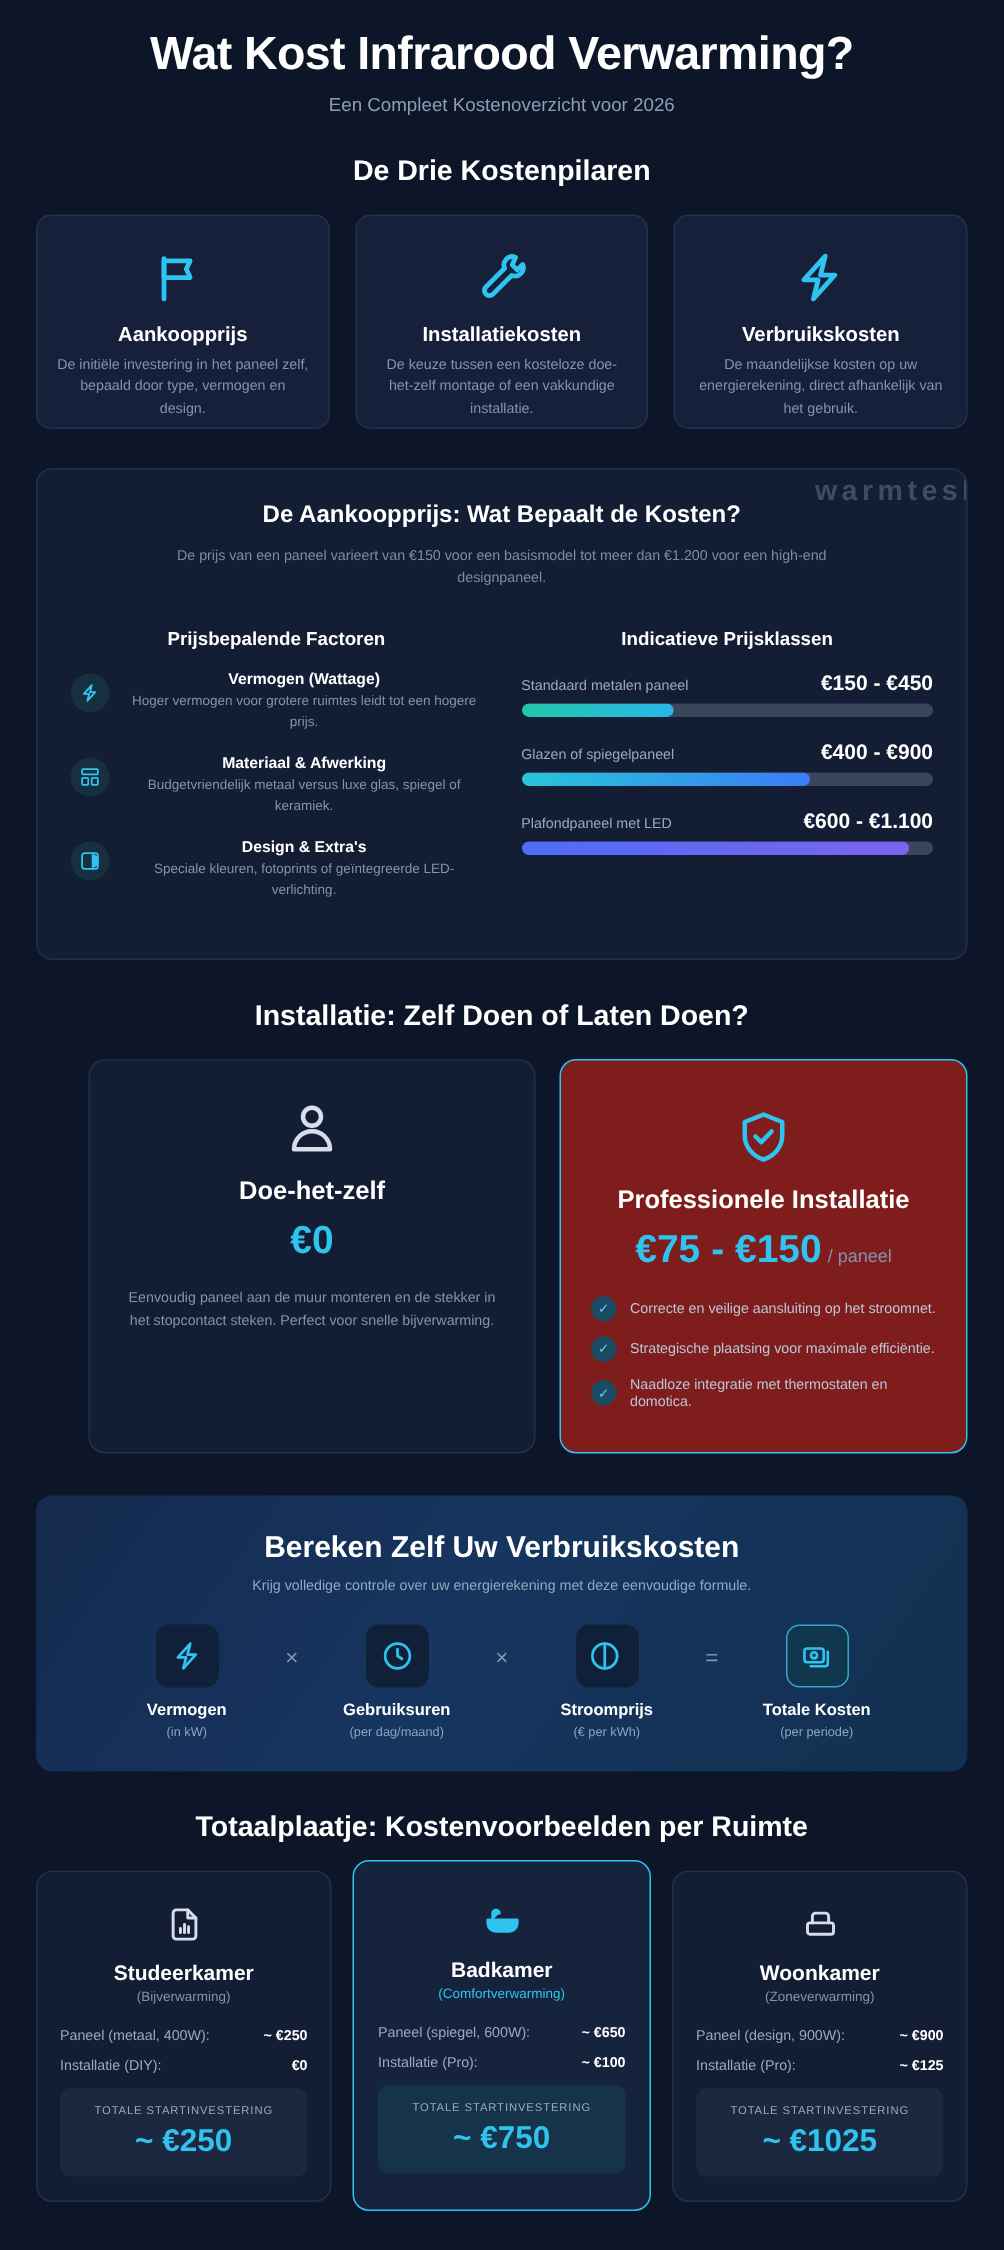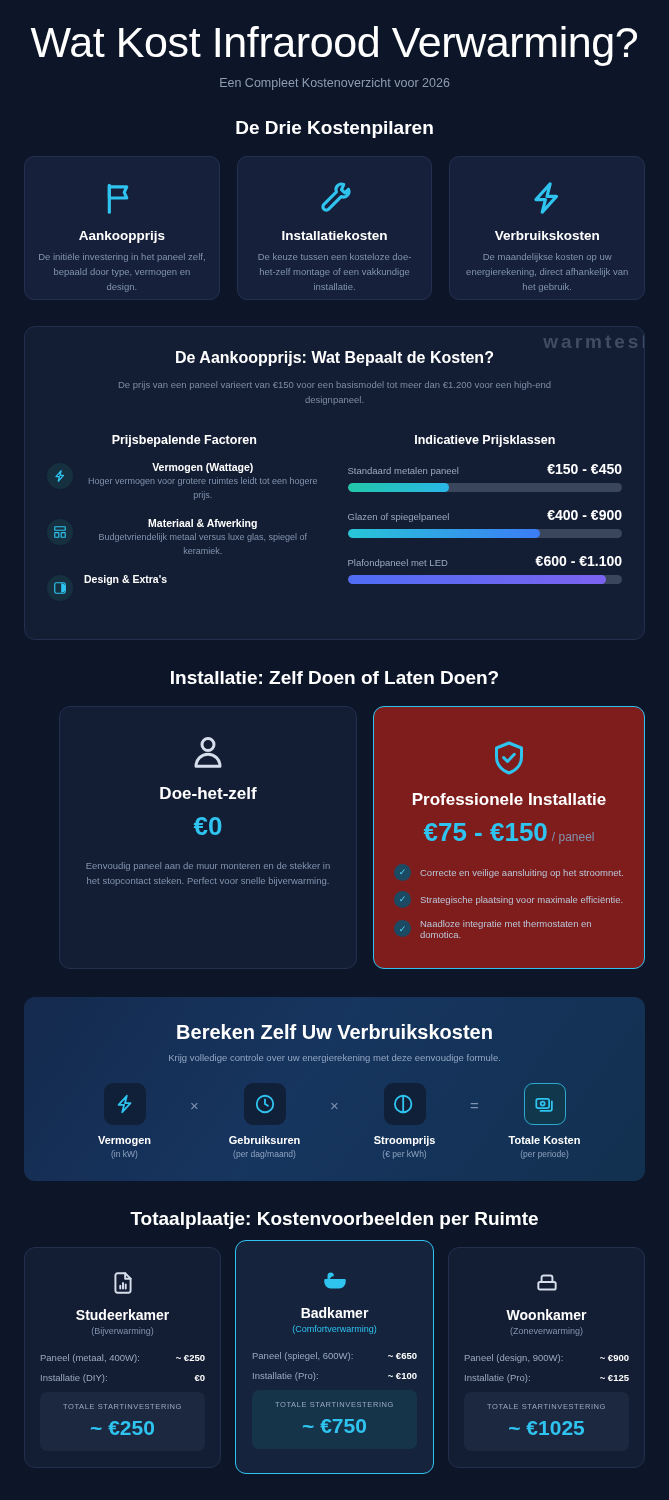--- a/index.html
+++ b/index.html
@@ -14,22 +14,22 @@
     position: relative;
     width: 669px;
     height: 1500px;
     background: #0d1628;
     padding: 0 24px;
   }
 
   
   .hero { padding: 18px 0 0; text-align: center; }
   .hero-title {
-    font-size: 43px;
-    font-weight: normal;
+    font-size: 31px;
+    font-weight: bold;
     color: #ffffff;
     letter-spacing: -0.4px;
     line-height: 1.15;
   }
   .hero-sub {
     margin-top: 9px;
     font-size: 12.5px;
     color: #8e9cb4;
   }
   .section-title {
@@ -362,20 +362,21 @@
 
         <div class="factor">
           <div class="factor-badge">
             <svg width="14" height="14" viewBox="0 0 24 24" fill="none" stroke-width="2" stroke-linecap="round" stroke-linejoin="round">
               <rect x="3" y="3" width="18" height="18" rx="3"></rect>
                 <path d="M14 4v16a8 8 0 0 0 0-16z" fill="#2fc3f0" stroke="none"></path>
             </svg>
           </div>
           <div>
             <div class="factor-title">Design &amp; Extra's</div>
+            <div class="factor-desc">Speciale kleuren, fotoprints of geïntegreerde LED-verlichting.</div>
           </div>
         </div>
       </div>
 
       <div class="col">
         <div class="col-head">Indicatieve Prijsklassen</div>
 
         <div class="bar-row">
           <div class="bar-head">
             <span class="bar-label">Standaard metalen paneel</span>

